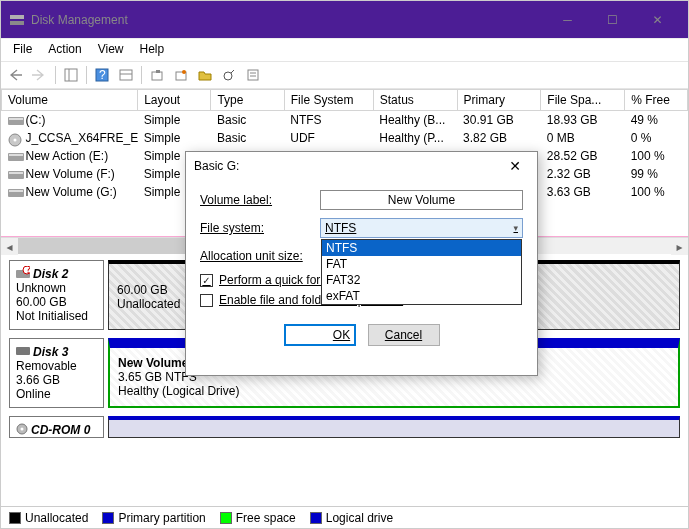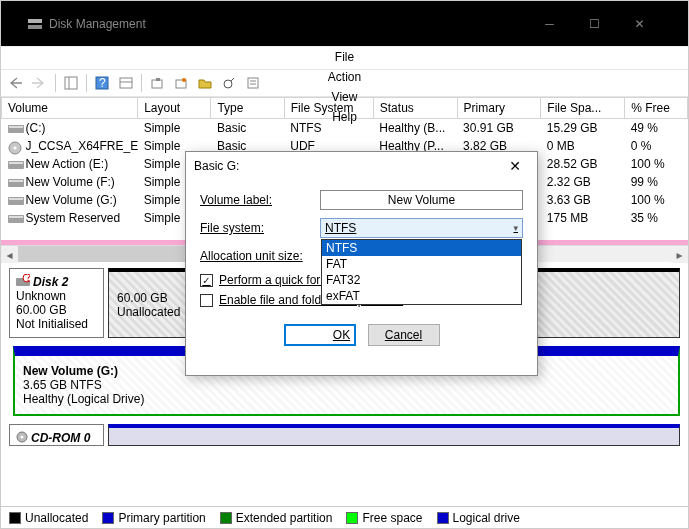--- a/index.html
+++ b/index.html
@@ -1,27 +1,27 @@
 <!DOCTYPE html>
 <html><head>
 <meta charset="utf-8">
 <style>
 * { box-sizing: border-box; margin: 0; padding: 0; font-family: 'Segoe UI', Tahoma, sans-serif; font-size: 12px; }
 body { background: #fff; width: 689px; height: 529px; overflow: hidden; border: 1px solid #ccc; position: relative; }
-.titlebar { height: 46px; display: flex; align-items: center; padding: 0 26px; background: #000000; border-bottom: 1px solid #eee; }
+.titlebar { height: 38px; display: flex; align-items: center; padding: 0 8px; background: #4c1d95; border-bottom: 1px solid #eee; }
 .titlebar-icon { width: 16px; height: 16px; margin-right: 6px; }
 .titlebar-title { flex: 1; color: #888; }
 .win-btns { display: flex; }
 .win-btn { width: 45px; height: 30px; display: flex; align-items: center; justify-content: center; color: #888; }
-.menubar { height: 22px; display: flex; align-items: center; padding: 0 4px; flex-direction: column; }
+.menubar { height: 22px; display: flex; padding: 0 4px; }
 .menu-item { padding: 3px 8px; }
 .toolbar { height: 28px; display: flex; align-items: center; padding: 2px 4px; border-top: 1px solid #e5e5e5; border-bottom: 1px solid #e5e5e5; gap: 2px; }
 .tb-btn { width: 22px; height: 22px; display: flex; align-items: center; justify-content: center; }
 .tb-sep { width: 1px; height: 18px; background: #ccc; margin: 0 2px; }
-.table-wrap { height: 148px; overflow: hidden; border-bottom: 5px solid #f9a8d4; }
+.table-wrap { height: 148px; overflow: hidden; border-bottom: 1px solid #f9a8d4; }
 table { width: 100%; border-collapse: collapse; table-layout: fixed; }
 th { text-align: left; font-weight: normal; padding: 3px 6px; border: 1px solid #d4d4d4; background: #fff; font-size: 12px; white-space: nowrap; overflow: hidden; }
 td { padding: 2px 6px; white-space: nowrap; overflow: hidden; text-overflow: ellipsis; font-size: 12px; }
 td:first-child { display: flex; align-items: center; gap: 4px; }
 .vol-ico { width: 14px; height: 10px; display: inline-block; }
 .scrollbar-h { height: 17px; background: #f0f0f0; border-top: 1px solid #ddd; display: flex; }
 .sb-btn { width: 17px; height: 17px; background: #f0f0f0; display:flex; align-items:center; justify-content:center; color:#666; }
 .sb-track { flex: 1; background: #f0f0f0; position: relative; }
 .sb-thumb { position: absolute; height: 100%; background: #cdcdcd; }
 
@@ -181,21 +181,21 @@
                 <rect x="1" y="3" width="14" height="2" fill="#ddd"></rect>
               </svg>
             </span>
             <span>(C:)</span>
           </td>
           <td>Simple</td>
           <td>Basic</td>
           <td>NTFS</td>
           <td>Healthy (B...</td>
           <td>30.91 GB</td>
-          <td>15.29 GB</td>
+          <td>18.93 GB</td>
           <td>49 %</td>
         </tr>
         <tr>
           <td>
             <span class="vol-ico">
               <svg width="14" height="14">
                 <circle cx="7" cy="7" r="6" fill="#c8c8c8" stroke="#888"></circle>
                 <circle cx="7" cy="7" r="1.5" fill="#fff"></circle>
               </svg>
             </span>
@@ -255,38 +255,20 @@
             </span>
             <span>New Volume (G:)</span>
           </td>
           <td>Simple</td>
           <td></td>
           <td></td>
           <td></td>
           <td></td>
           <td>3.63 GB</td>
           <td>100 %</td>
-        </tr>
-        <tr>
-          <td>
-            <span class="vol-ico">
-              <svg width="16" height="11">
-                <rect x="0" y="2" width="16" height="8" rx="1" fill="#a0a0a0"></rect>
-                <rect x="1" y="3" width="14" height="2" fill="#ddd"></rect>
-              </svg>
-            </span>
-            <span>System Reserved</span>
-          </td>
-          <td>Simple</td>
-          <td></td>
-          <td></td>
-          <td></td>
-          <td></td>
-          <td>175 MB</td>
-          <td>35 %</td>
         </tr>
       </tbody>
 </table>
 </div>
 <div class="scrollbar-h">
   <div class="sb-btn">◂</div>
   <div class="sb-track">
       <div class="sb-thumb" style="left:0;width:55%"></div>
     </div>
   <div class="sb-btn">▸</div>
@@ -311,20 +293,33 @@
     </div>
     <div class="disk-graph">
       <div class="part unalloc" style="flex:1">
         <div>60.00 GB</div>
         <div>Unallocated</div>
       </div>
     </div>
   </div>
 
   <div class="disk-row">
+    <div class="disk-left">
+      <div class="disk-ico-row">
+          <span>
+            <svg width="14" height="12">
+              <rect x="0" y="2" width="14" height="8" rx="1" fill="#777"></rect>
+            </svg>
+          </span>
+          <span class="disk-name">Disk 3</span>
+        </div>
+      <div>Removable</div>
+      <div>3.66 GB</div>
+      <div>Online</div>
+    </div>
     <div class="disk-graph">
       <div class="part primary" style="flex:1">
         <div class="ptitle">New Volume  (G:)</div>
         <div>3.65 GB NTFS</div>
         <div>Healthy (Logical Drive)</div>
       </div>
     </div>
   </div>
 
   <div class="disk-row" style="height:22px">
@@ -341,21 +336,20 @@
     </div>
     <div class="disk-graph">
         <div class="part" style="flex:1;border-top:4px solid #0000c8;background:#dde"></div>
       </div>
   </div>
 </div>
 
 <div class="legend">
   <span><span class="lg-sq" style="background:#000"></span><span>Unallocated</span></span>
   <span><span class="lg-sq" style="background:#0000c8"></span><span>Primary partition</span></span>
-  <span><span class="lg-sq" style="background:#008000"></span><span>Extended partition</span></span>
   <span><span class="lg-sq" style="background:#00ff00"></span><span>Free space</span></span>
   <span><span class="lg-sq" style="background:#0000c8"></span><span>Logical drive</span></span>
 </div>
 
 <div class="dialog">
   <div class="dlg-title">
     <span>Basic G:</span>
     <div class="dlg-close">✕</div>
   </div>
   <div class="dlg-body">

